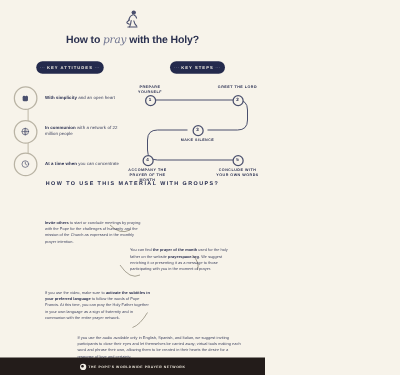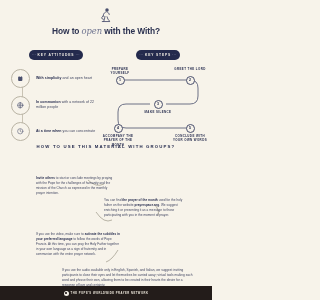--- a/index.html
+++ b/index.html
@@ -132,21 +132,21 @@
     <svg class="pray-icon" viewBox="0 0 24 24" fill="none" stroke="#4a4f6d" stroke-width="1.3" stroke-linecap="round" stroke-linejoin="round">
       <circle cx="13.5" cy="4.6" r="2.6" fill="#4a4f6d" stroke="none"></circle>
       <path d="M12 7.4c-2.1 .6 -3.4 2.3 -3.9 4.3l-.6 2.6"></path>
       <path d="M13.6 7.5c1.9 .5 3 1.9 3.3 3.7"></path>
       <path d="M8.2 13.3l-2.6 2.4c-.5 .5 -.4 1.3 .2 1.6l2.4 1.2"></path>
       <path d="M10.4 14.1l-.7 4.4 -1.2 3.2"></path>
       <path d="M13.6 14.6l1.3 3.6 2.2 2.6"></path>
       <path d="M6.4 21.8h11"></path>
     </svg>
     <div class="title">
-      <span>How to </span><span class="script">open</span><span> with the With?</span>
+      <span>How to </span><span class="script">pray</span><span> with the Holy?</span>
     </div>
   </div>
 
   <div class="cols">
 
     <div class="col-left">
       <div class="pill-wrap">
         <span class="pill">
           <span class="dots l">···</span>
           <span>KEY ATTITUDES</span>

